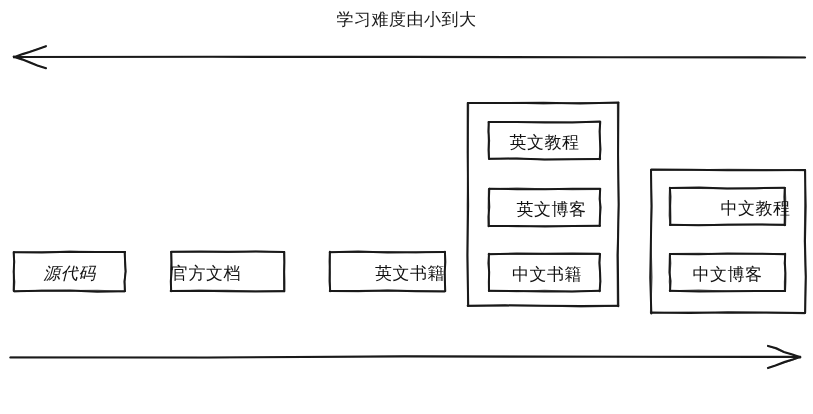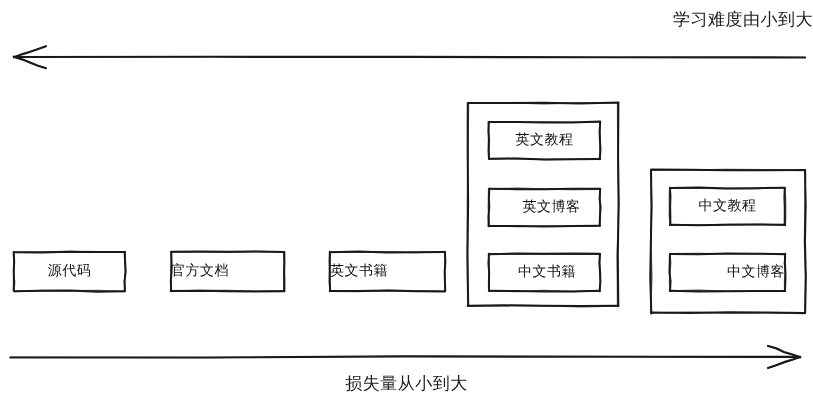--- a/index.html
+++ b/index.html
@@ -14,26 +14,26 @@
   svg#sketch{position:absolute;left:0;top:0;width:813px;height:414px;}
 
   .axis-label{
     position:absolute;
     font-size:17px;
     color:#1a1a1a;
     letter-spacing:.5px;
     white-space:nowrap;
     font-family:"DejaVu Sans","Liberation Sans",sans-serif;
   }
-  #top-label{left:0;top:8px;width:813px;text-align:right;}
+  #top-label{left:0;top:8px;width:813px;text-align:center;}
   #bottom-label{left:0;top:372px;width:813px;text-align:center;}
 
   .node-label{
     position:absolute;
-    font-size:14px;
+    font-size:17px;
     color:#111111;
     white-space:nowrap;
     letter-spacing:.5px;
     pointer-events:none;
   }
 </style>
 </head>
 <body>
 
 <div id="stage">
@@ -158,25 +158,24 @@
           <path d="M 784.86 291.12 L 756.28 290.90 L 727.96 291.17 L 699.22 291.61 L 669.77 290.66" fill="none" stroke="#1a1a1a" stroke-width="2.00" stroke-linecap="round" opacity="1"></path>
           <path d="M 785.37 291.21 L 755.64 291.34 L 726.95 291.23 L 698.72 290.35 L 669.70 291.11" fill="none" stroke="#1a1a1a" stroke-width="1.50" stroke-linecap="round" opacity="0.75"></path>
           <path d="M 670.05 290.72 L 670.54 281.15 L 669.44 272.43 L 669.70 263.47 L 669.89 254.31" fill="none" stroke="#1a1a1a" stroke-width="2.00" stroke-linecap="round" opacity="1"></path>
           <path d="M 670.37 290.94 L 669.48 281.81 L 669.99 271.95 L 670.62 263.36 L 670.06 254.28" fill="none" stroke="#1a1a1a" stroke-width="1.50" stroke-linecap="round" opacity="0.75"></path>
         </g>
       </g>
   </svg>
 
   <div class="axis-label" id="top-label">学习难度由小到大</div>
 
-  <div class="axis-label" id="bottom-label">损失量从小到大</div>
 
   <div id="labels">
-      <div class="node-label" style="left: 14px; top: 261.5px; width: 111px; text-align: center;">源代码</div>
+      <div class="node-label" style="left: 14px; top: 261.5px; width: 111px; text-align: center; font-style: italic;">源代码</div>
       <div class="node-label" style="left: 171px; top: 261.5px; width: 113px; ">官方文档</div>
-      <div class="node-label" style="left: 330px; top: 261.5px; width: 115px; text-align: left;">英文书籍</div>
+      <div class="node-label" style="left: 330px; top: 261.5px; width: 115px; text-align: right;">英文书籍</div>
       <div class="node-label" style="left: 489px; top: 130.5px; width: 111px; text-align: center;">英文教程</div>
       <div class="node-label" style="left: 489px; top: 197.5px; width: 125px; text-align: center;">英文博客</div>
       <div class="node-label" style="left: 489px; top: 262.5px; width: 116px; text-align: center;">中文书籍</div>
-      <div class="node-label" style="left: 670px; top: 196.5px; width: 115px; text-align: center;">中文教程</div>
-      <div class="node-label" style="left: 670px; top: 262.5px; width: 115px; text-align: right;">中文博客</div>
+      <div class="node-label" style="left: 670px; top: 196.5px; width: 115px; text-align: center; padding-left: 28px;">中文教程</div>
+      <div class="node-label" style="left: 670px; top: 262.5px; width: 115px; text-align: center;">中文博客</div>
     </div>
 </div>
 
 </body></html>

